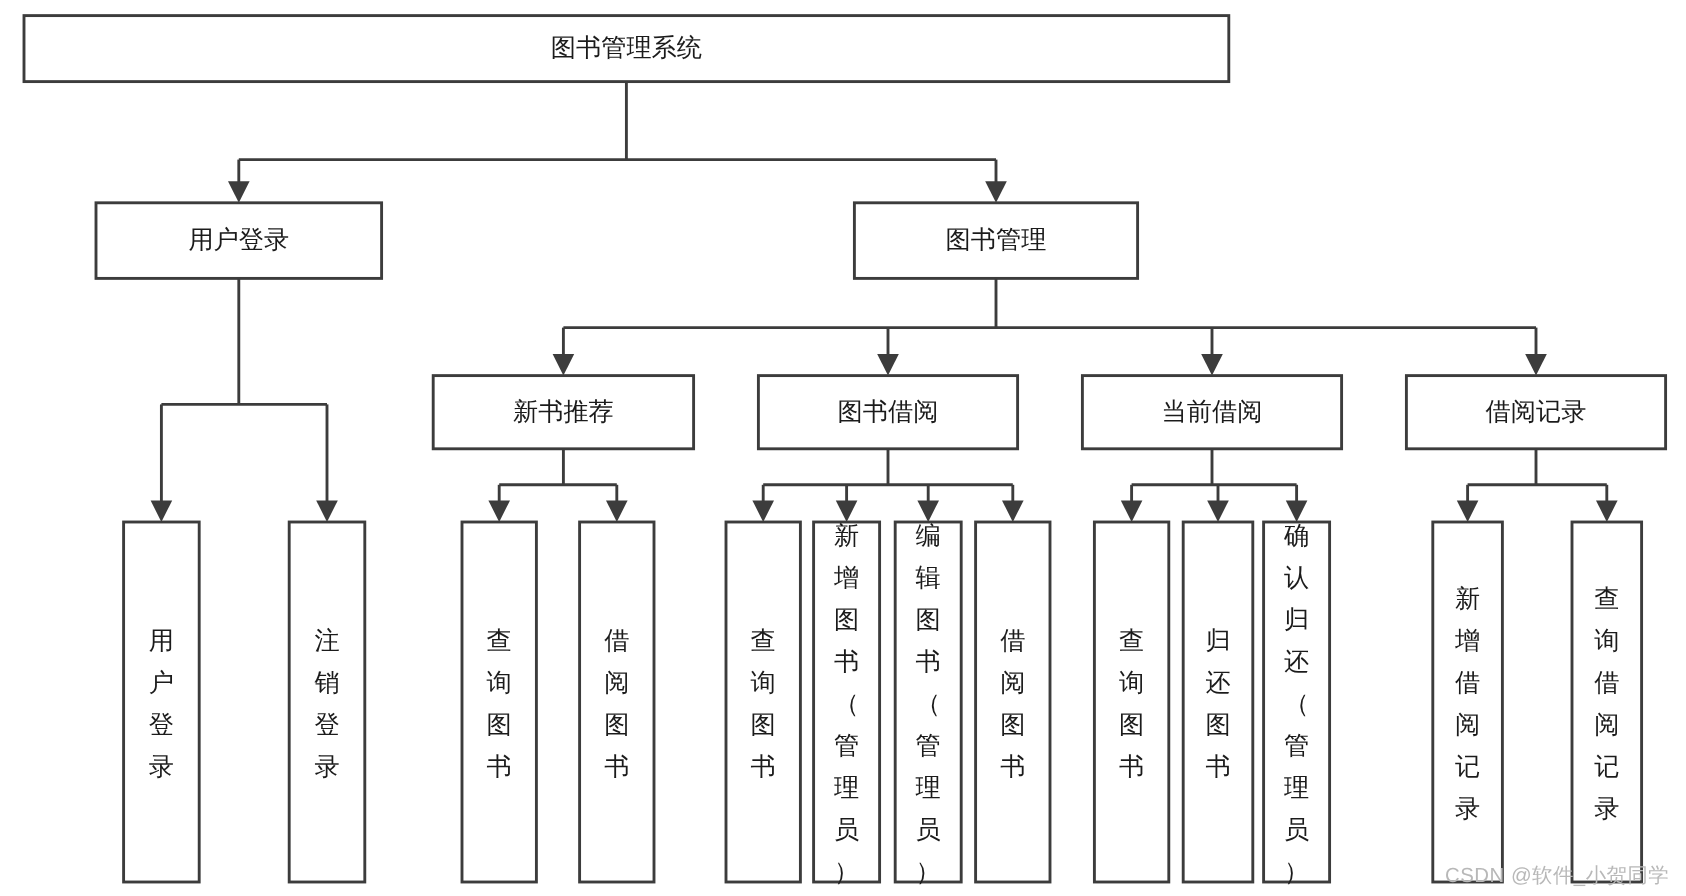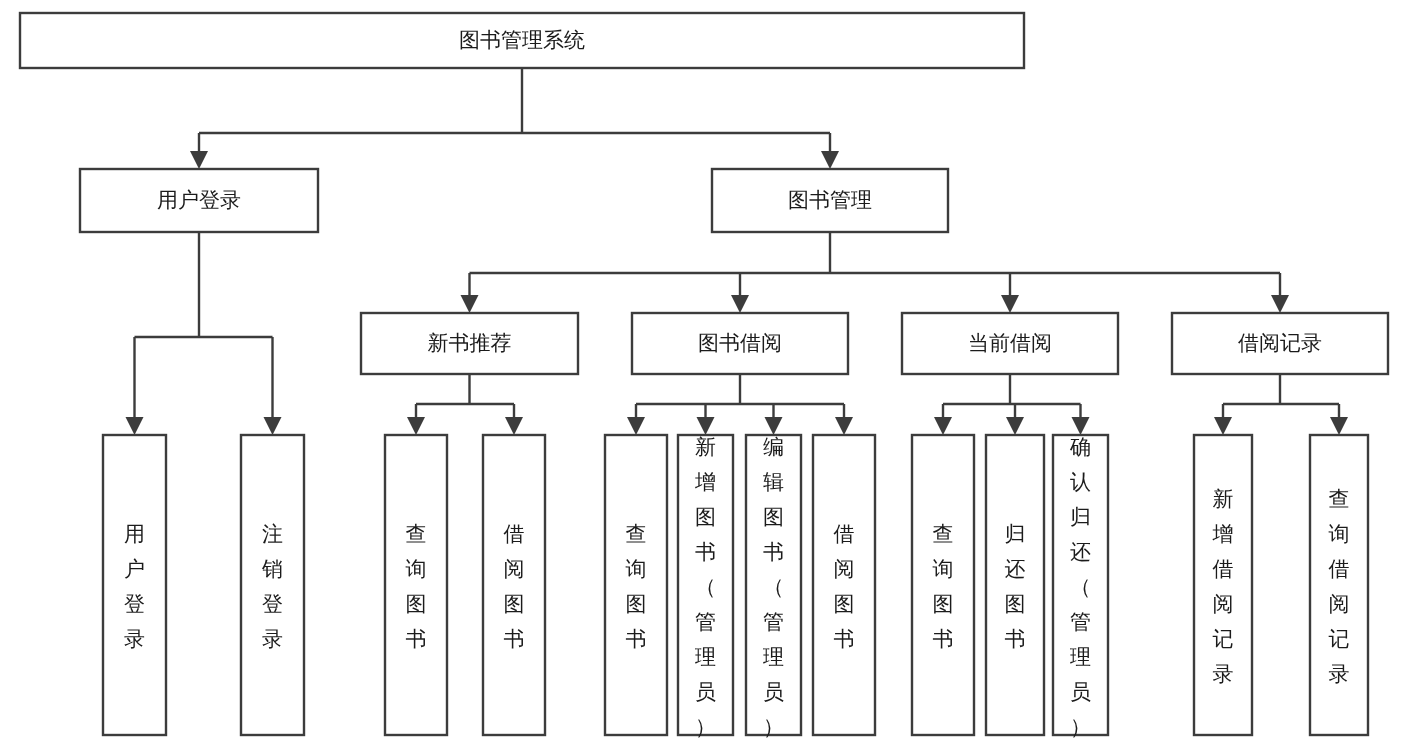--- a/index.html
+++ b/index.html
@@ -218,13 +218,14 @@
         <g>
           <rect x="1194" y="435" width="58" height="300" class="node-box"></rect>
           <text x="1223" y="506" class="node-label-v"><tspan x="1223" dy="0">新</tspan><tspan x="1223" dy="35">增</tspan><tspan x="1223" dy="35">借</tspan><tspan x="1223" dy="35">阅</tspan><tspan x="1223" dy="35">记</tspan><tspan x="1223" dy="35">录</tspan></text>
         </g>
         <g>
           <rect x="1310" y="435" width="58" height="300" class="node-box"></rect>
           <text x="1339" y="506" class="node-label-v"><tspan x="1339" dy="0">查</tspan><tspan x="1339" dy="35">询</tspan><tspan x="1339" dy="35">借</tspan><tspan x="1339" dy="35">阅</tspan><tspan x="1339" dy="35">记</tspan><tspan x="1339" dy="35">录</tspan></text>
         </g>
       </g>
   </svg>
+  <div class="watermark-text">CSDN @软件_小贺同学</div>
 </div>
 
 </body></html>

